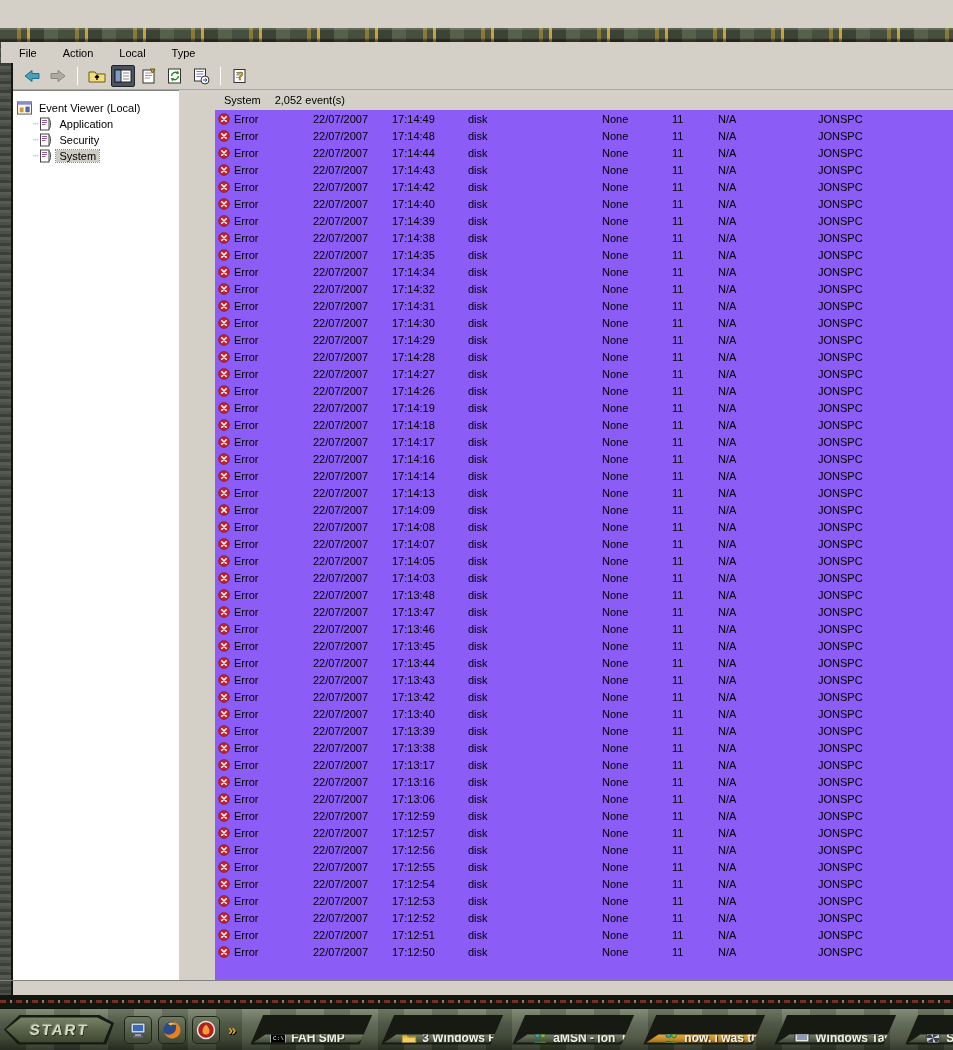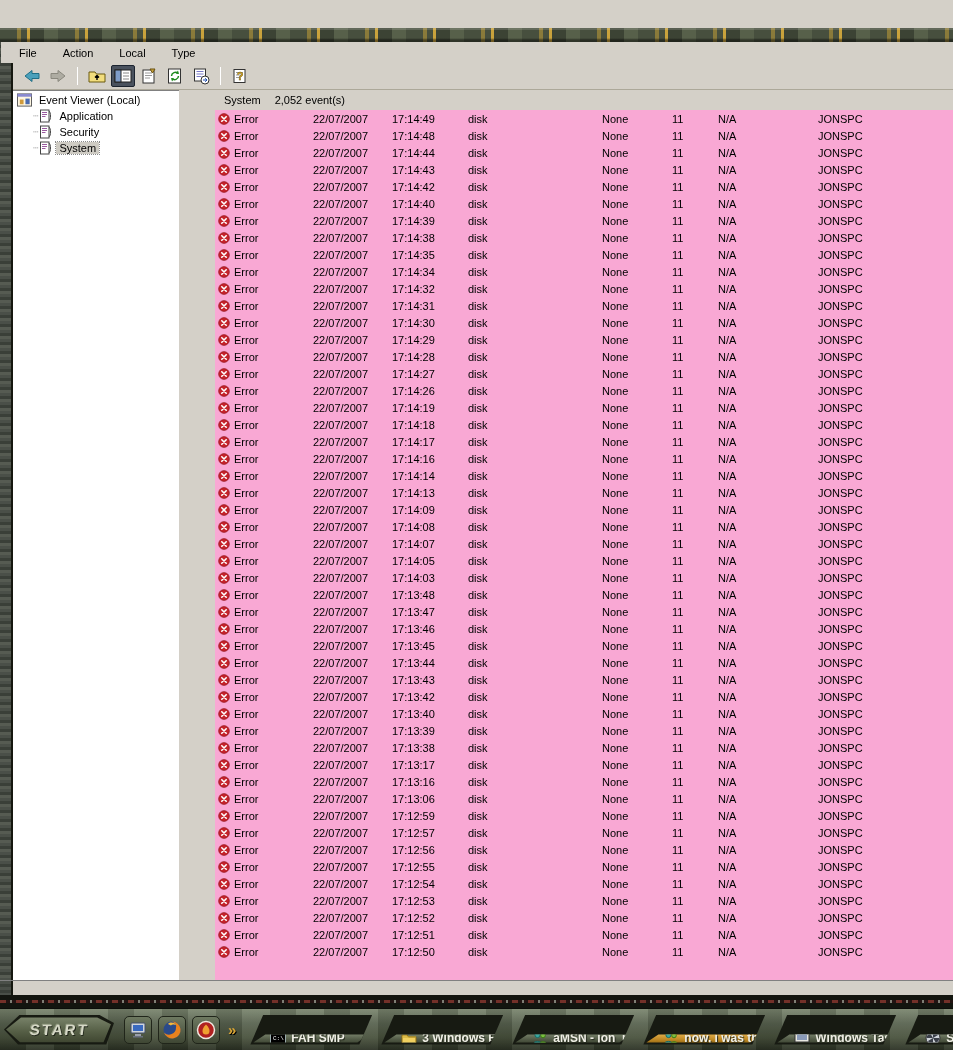--- a/index.html
+++ b/index.html
@@ -56,21 +56,21 @@
     position:absolute; left:13px; top:63px; width:940px; height:27px;
     background:#d4d0c8; display:flex; align-items:center; padding-left:6px;
     border-bottom:1px solid #aca899;
   }
   .tbtn { width:24px; height:22px; display:flex; align-items:center; justify-content:center; margin:0 1px; }
   .tbtn.pressed { background:#4a525e; border:1px solid #1c2430; border-radius:2px; }
   .tsep { width:1px; height:18px; background:#9a978e; border-right:1px solid #fff; margin:0 6px; }
   
   .tree-panel {
     position:absolute; left:13px; top:90px; width:166px; height:890px;
-    background:#fff; border-top:1px solid #808080; padding-top:1px;
+    background:#fff; border-top:1px solid #808080; padding-top:9px;
   }
   .splitter { position:absolute; left:211px; top:90px; width:4px; height:890px; background:#d4d0c8; }
   .tree-row { display:flex; align-items:center; height:16px; white-space:nowrap; }
   .tree-row .lbl { padding:0 3px; }
   .tree-row.selected .lbl { background:#cfccc4; outline:1px dotted #8a8a8a; }
   .indent0 { padding-left:4px; } .indent1 { padding-left:20px; }
   .tree-icon { margin-right:4px; flex:0 0 auto; }
   .tree-connector { color:#9a9a9a; font-size:9px; margin-right:1px; }
   
   .list-panel {
@@ -83,21 +83,21 @@
   }
   .info-bar .scope { margin-right:14px; }
   .header-row { height:20px; display:flex; flex:0 0 auto; background:#d4d0c8; }
   .hcell {
     height:20px; display:flex; align-items:center; padding-left:6px;
     background:#d4d0c8;
     border-top:1px solid #fff; border-left:1px solid #fff;
     border-right:1px solid #808080; border-bottom:1px solid #808080;
     overflow:hidden; white-space:nowrap;
   }
-  .rows { flex:1 1 auto; overflow:hidden; background:#f9a8d4; }
+  .rows { flex:1 1 auto; overflow:hidden; background:#8b5cf6; }
   .lrow { display:flex; height:17px; align-items:center; white-space:nowrap; }
   .lcell { overflow:hidden; flex:0 0 auto; }
   .c-type { width:93px; } .c-date { width:80px; } .c-time { width:73px; }
   .c-source { width:136px; } .c-cat { width:66px; } .c-event { width:49px; }
   .c-user { width:96px; } .c-comp { width:77px; } .c-extra { flex:1 1 auto; }
   .c-type.lcell { display:flex; align-items:center; padding-left:3px; }
   .c-type .err-txt { margin-left:4px; }
   .c-date.lcell { padding-left:5px; } .c-time.lcell { padding-left:4px; }
   .c-source.lcell { padding-left:7px; } .c-cat.lcell { padding-left:5px; }
   .c-event.lcell { padding-left:9px; } .c-user.lcell { padding-left:6px; }

